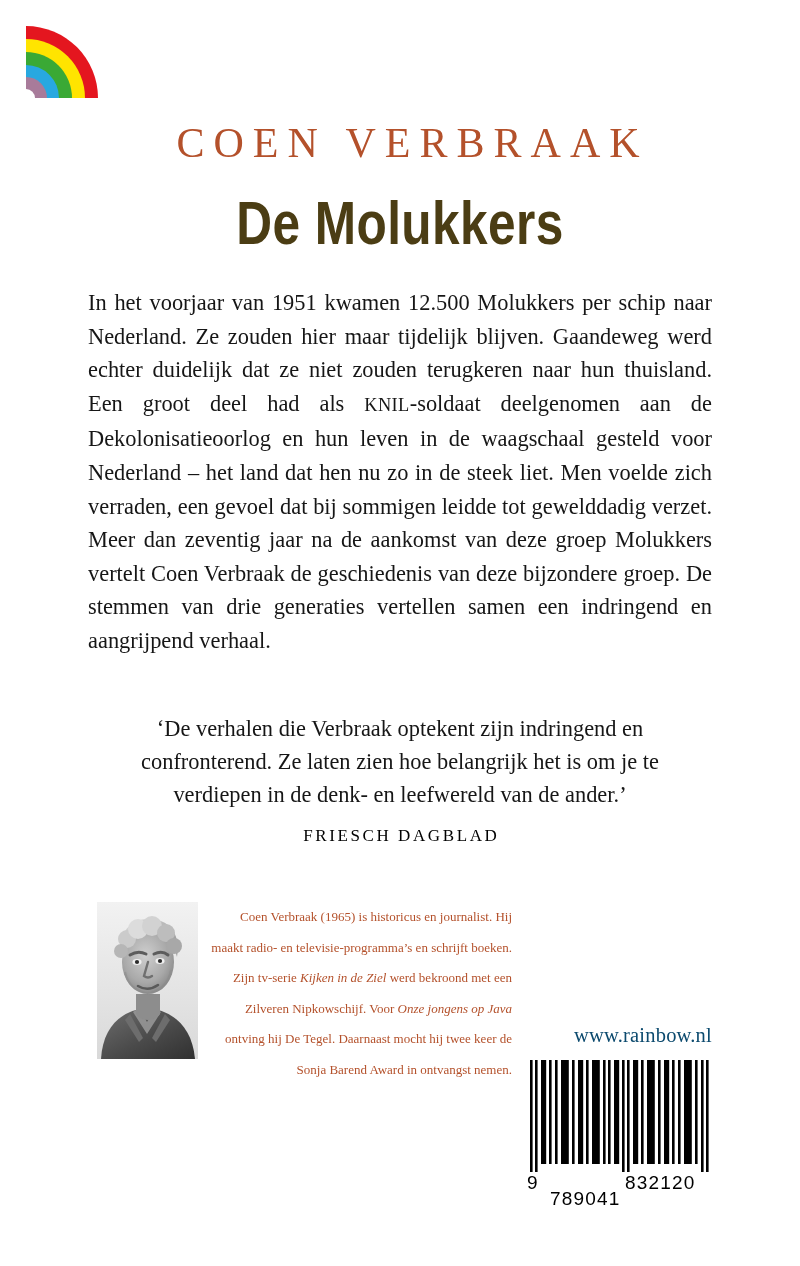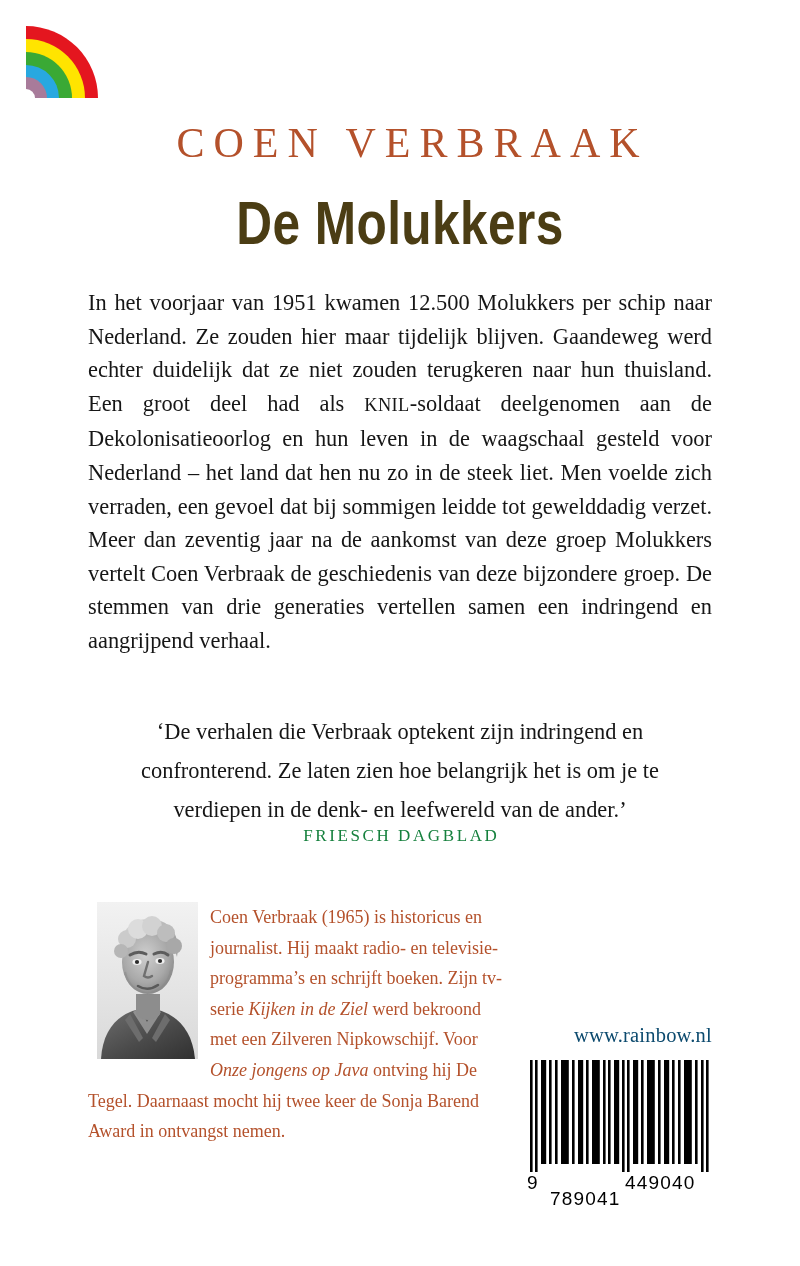--- a/index.html
+++ b/index.html
@@ -89,57 +89,57 @@
     letter-spacing: 0.4px;
   }
 
   
   .quote {
     position: absolute;
     left: 96px;
     top: 712px;
     width: 608px;
     font-size: 22.4px;
-    line-height: 39px;
+    line-height: 33px;
     color: #161616;
     text-align: center;
   }
   .quote-source {
     position: absolute;
     left: 0;
     right: 0;
     top: 826px;
     text-align: center;
     font-size: 17px;
     letter-spacing: 2.6px;
     text-indent: 2.6px;
-    color: #15803d;
+    color: #000000;
   }
 
   
   .bio-photo {
     position: absolute;
     left: 97px;
     top: 902px;
     width: 101px;
     height: 157px;
     overflow: hidden;
     background: #efefef;
   }
   .bio-photo svg { display: block; }
 
   .bio-text {
     position: absolute;
     left: 88px;
     top: 902px;
     width: 424px;
-    font-size: 18px;
+    font-size: 13px;
     line-height: 30.6px;
     color: #b4512b;
-    text-align: left;
+    text-align: right;
   }
   .bio-text .floatbox {
     float: left;
     width: 122px;
     height: 158px;
   }
   .bio-text em { font-style: italic; }
 
   
   .website {
@@ -306,15 +306,15 @@
       <rect x="150" y="0" width="2.6" height="104"></rect>
       <rect x="156" y="0" width="7.8" height="104"></rect>
       <rect x="167" y="0" width="2.6" height="104"></rect>
       <rect x="173" y="0" width="2.6" height="112"></rect>
       <rect x="178" y="0" width="2.6" height="112"></rect>
     </g>
   </svg>
   <div class="barcode-digits">
     <span class="d-lead">9</span>
     <span class="d-left">789041</span>
-    <span class="d-right">449040</span>
+    <span class="d-right">832120</span>
   </div>
 </div>
 
 </body></html>

